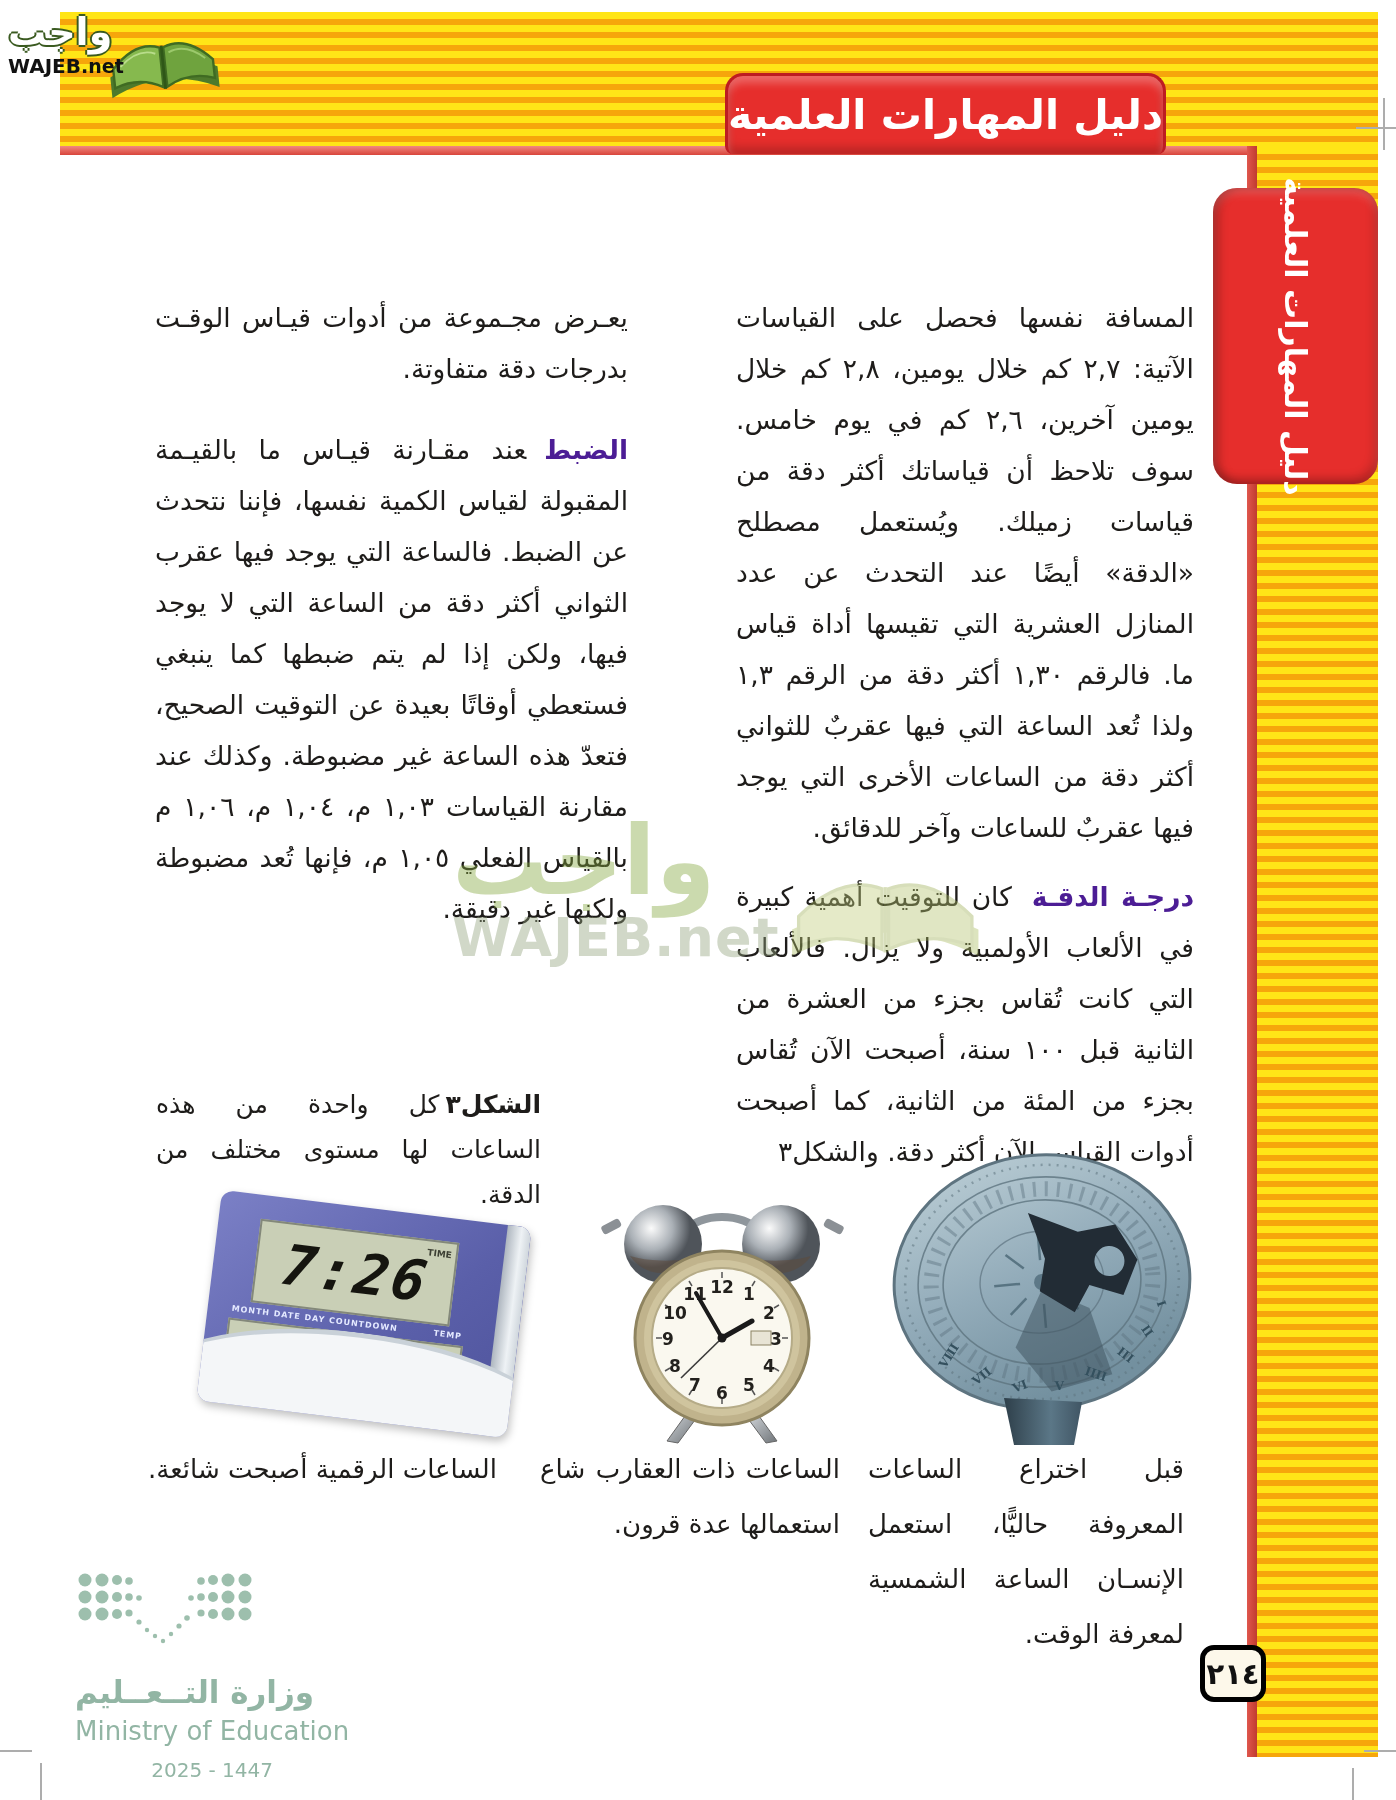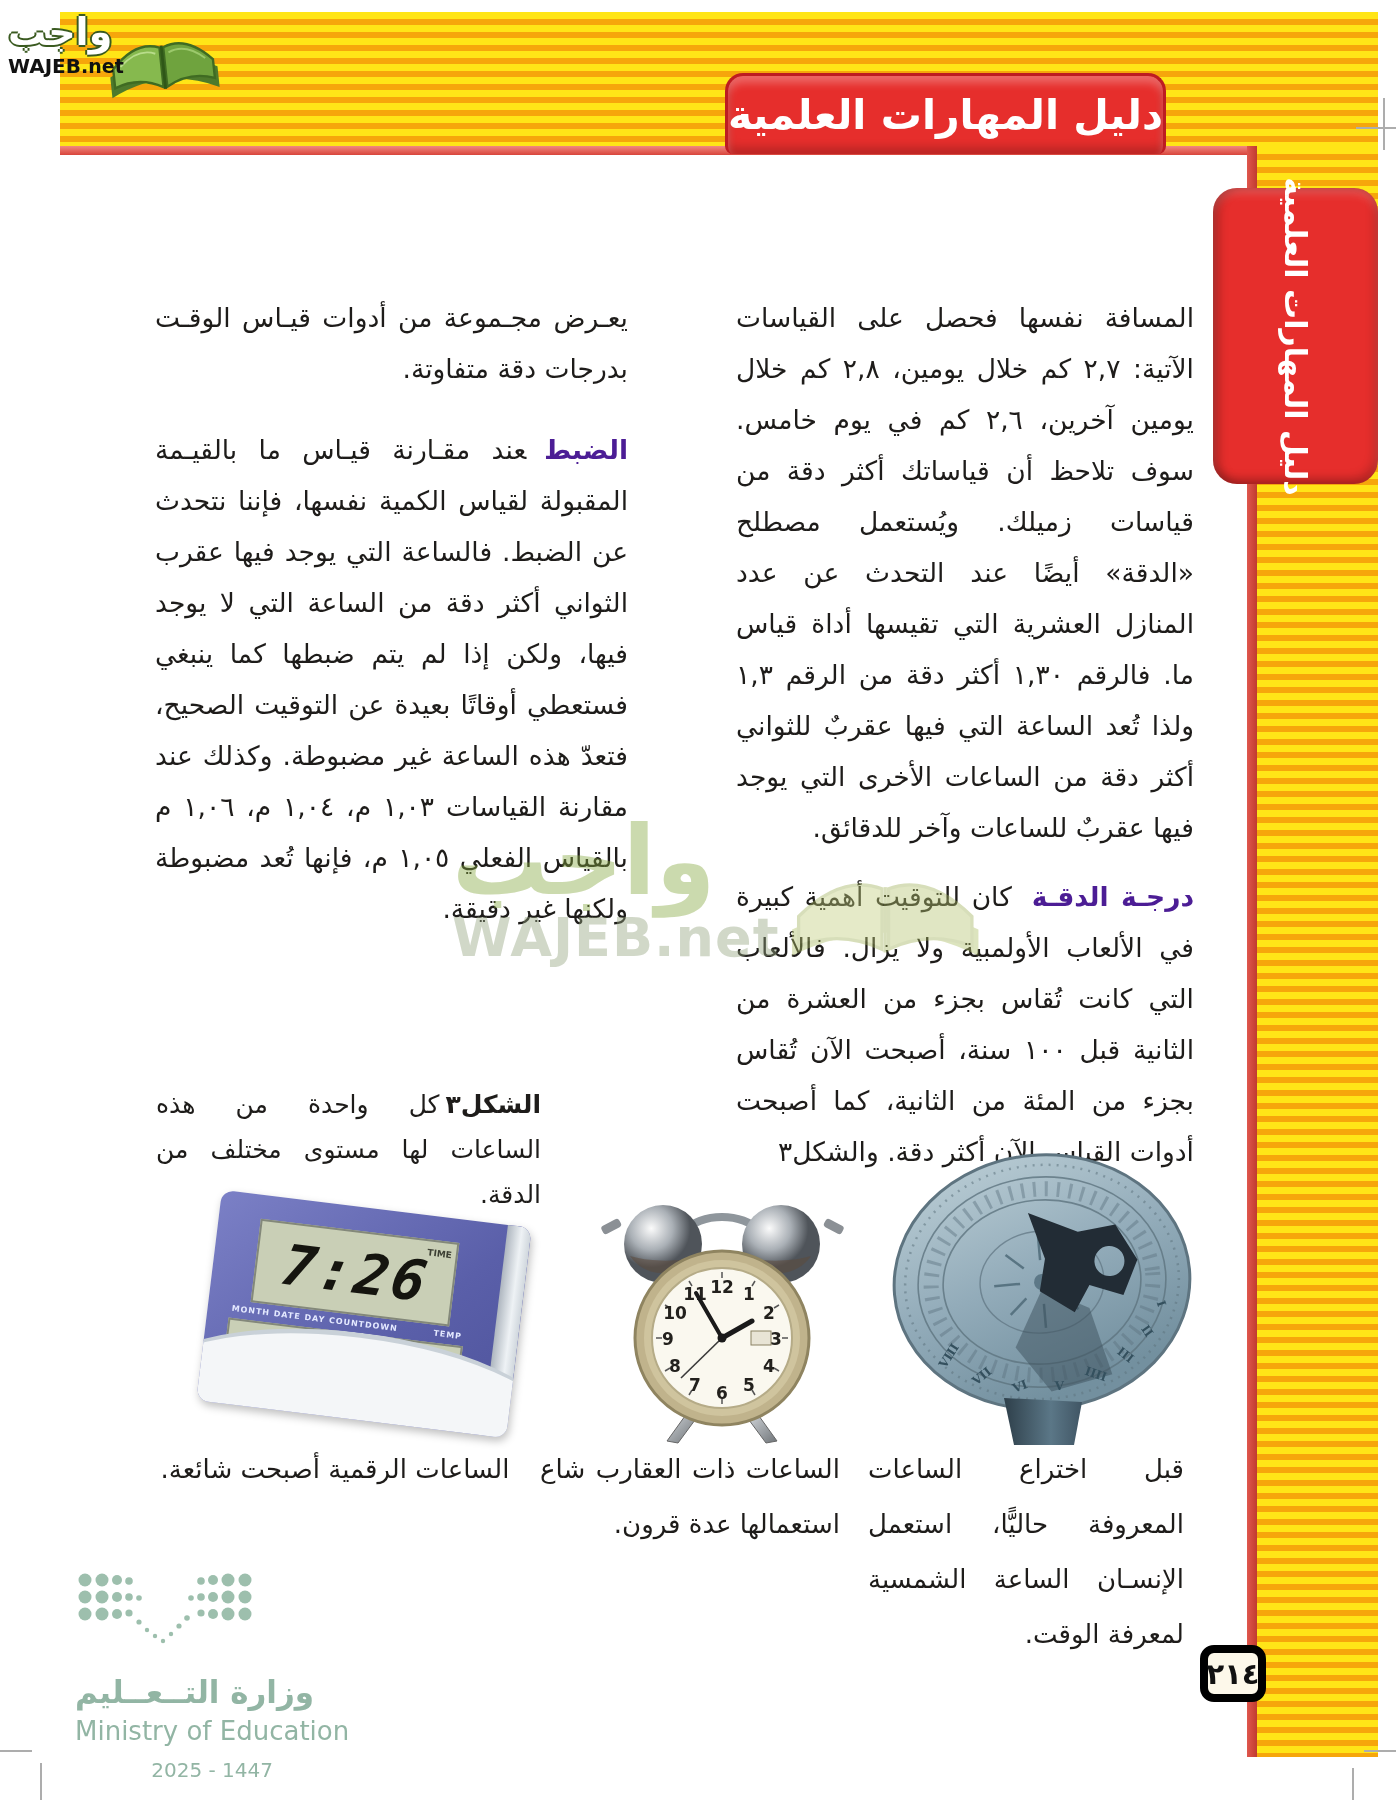--- a/index.html
+++ b/index.html
@@ -69,21 +69,21 @@
   .wm-texts{display:flex;flex-direction:column;align-items:flex-start;}
   .wm-ar{font-size:96px;font-weight:bold;color:#86a83f;line-height:90px;}
   .wm-net{font-size:54px;font-weight:bold;color:#93a37e;letter-spacing:1px;}
   .logo-tl{position:absolute;left:6px;top:2px;z-index:7;}
   .logo-tl .ar{position:absolute;left:2px;top:8px;width:96px;text-align:center;font-size:38px;font-weight:bold;color:#fff;
        text-shadow:-2px 0 0 #3a5a20,2px 0 0 #3a5a20,0 -2px 0 #3a5a20,0 2px 0 #3a5a20;}
   .logo-tl .net{position:absolute;left:2px;top:52px;font-size:20px;font-weight:bold;color:#111;}
   .logo-tl .net small{font-size:19px;}
   
   .pageno{position:absolute;left:1200px;top:1645px;width:66px;height:57px;z-index:7;
-       background:#fdf8ea;border:8px solid #000000;border-radius:14px;box-sizing:border-box;
+       background:#fdf8ea;border:5px solid #000000;border-radius:14px;box-sizing:border-box;
        display:flex;align-items:center;justify-content:center;font-size:29px;font-weight:bold;color:#111;}
   .ministry{position:absolute;left:75px;top:1570px;color:#92b5a4;}
   .ministry .m-ar{font-size:31px;font-weight:bold;margin-top:20px;}
   .ministry .m-en{font-size:26px;margin-top:6px;}
   .ministry .m-yr{font-size:20px;margin-top:12px;text-align:center;}
   
   .crop{position:absolute;background:#adadad;}
 </style>
 </head>
 <body>
@@ -243,21 +243,21 @@
     </g>
     <polygon points="122,258 200,262 192,305 132,305" fill="url(#stemG)"></polygon>
   </svg>
 
   <div class="photocap" dir="rtl" style="left:868px;top:1442px;width:316px;">
     <span>قبل اختراع الساعات المعروفة حاليًّا، استعمل الإنسـان الساعة الشمسية لمعرفة الوقت.</span>
   </div>
   <div class="photocap" dir="rtl" style="left:540px;top:1442px;width:300px;">
     <span>الساعات ذات العقارب شاع استعمالها عدة قرون.</span>
   </div>
-  <div class="photocap" dir="rtl" style="left:148px;top:1442px;width:374px;text-align:center;">
+  <div class="photocap" dir="rtl" style="left:148px;top:1442px;width:374px;text-align:left;">
     <span>الساعات الرقمية أصبحت شائعة.</span>
   </div>
 
   <div class="wm-center">
     <div class="wm-texts">
       <span class="wm-ar">واجب</span>
       <span class="wm-net">WAJEB.net</span>
     </div>
     <svg width="250" height="200" viewBox="0 0 130 110">
       <path d="M8,78 Q65,50 122,78 L122,94 Q65,66 8,94 Z" fill="#aebf67"></path>

